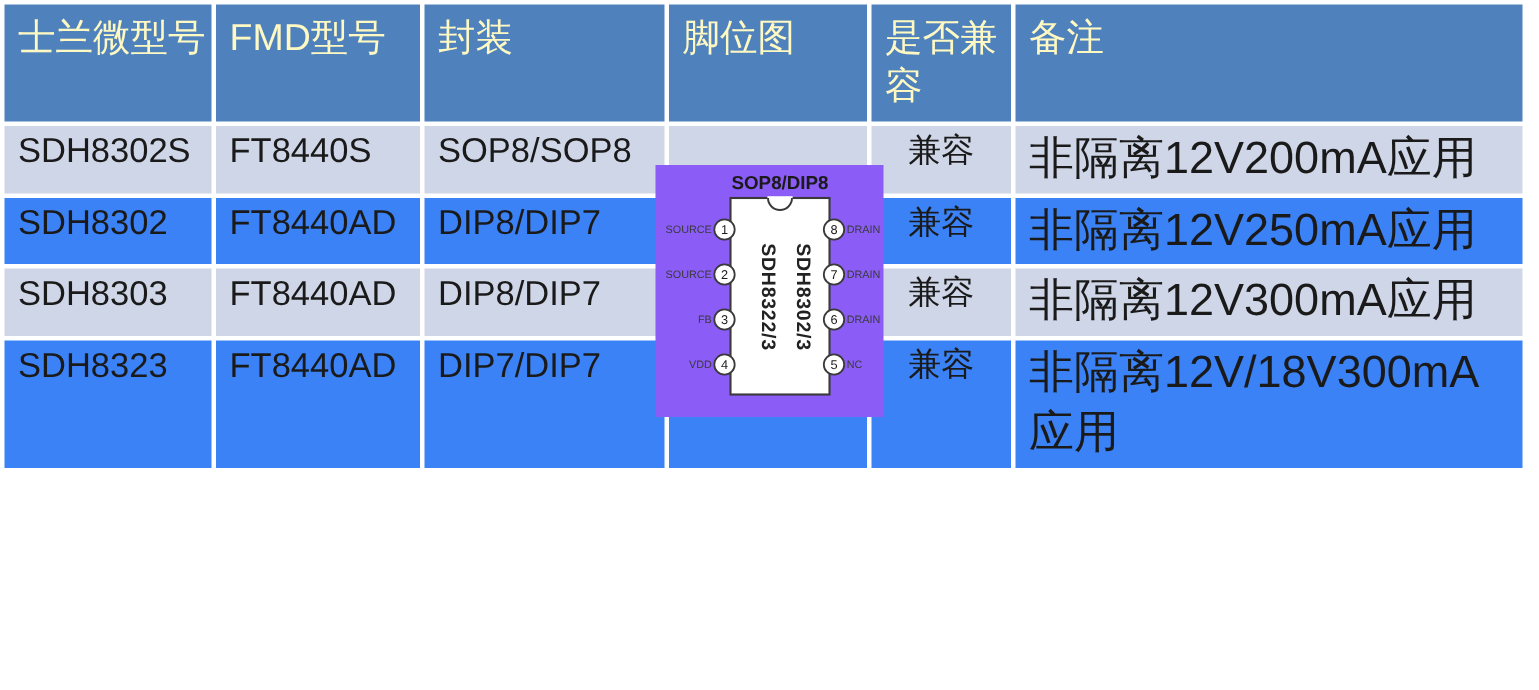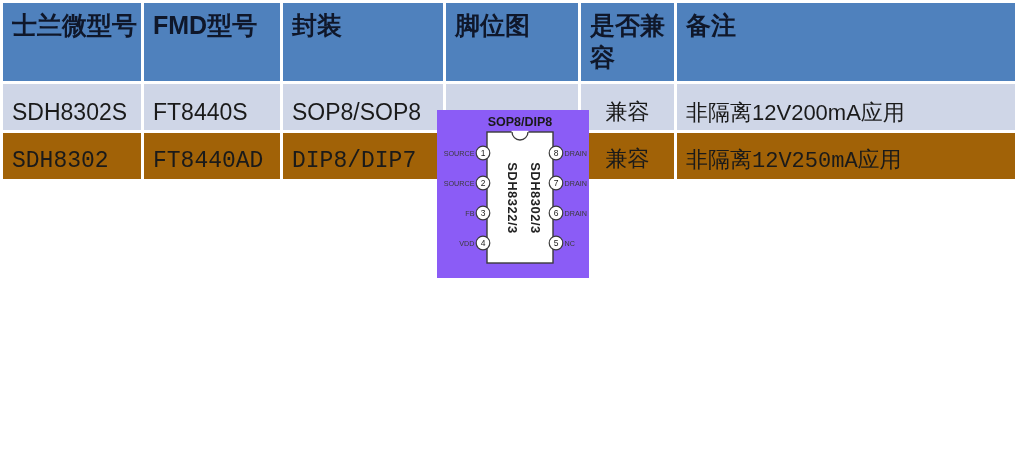--- a/index.html
+++ b/index.html
@@ -13,45 +13,45 @@
   table.spec{
     border-collapse:separate;
     border-spacing:3px;
     margin:0;
     table-layout:fixed;
     width:1018px;
   }
   td,th{overflow:hidden;}
   th{
     background:#4F81BD;
-    color:#0f172a;
+    color:#fef9c3;
     font-size:25px;
-    font-weight:bold;
+    font-weight:normal;
     text-align:left;
     vertical-align:top;
     padding:6px 4px 4px 9px;
     line-height:1.28;
   }
   th.compat-h{padding-left:9px;margin-top:12px;}
   tr.band-dark td{background:#CFD6E7;}
-  tr.band-light td{background:#a16207;font-family:Liberation Mono, monospace;}
+  tr.band-light td{background:#3b82f6;}
   td{
     color:#1a1a1a;
     font-size:23px;
     vertical-align:top;
-    padding:14px 4px 2px 9px;
+    padding:2px 4px 2px 9px;
     line-height:1.3;
   }
   td.compat{
     text-align:center;
     padding-left:2px;padding-right:2px;
     font-size:22px;
     margin-left:19px;
   }
-  td.remark{font-size:22px;line-height:1.35;}
+  td.remark{font-size:30px;line-height:1.35;}
   tr.row-single{height:39px;}
   tr.row-double{height:77px;}
   tr.row-head{height:78px;}
 
   
   .pin-diagram{
     position:absolute;
     left:437px;top:110px;
     width:152px;height:168px;
     background:#8b5cf6;
@@ -92,20 +92,36 @@
       <td class="remark">非隔离12V200mA应用</td>
     </tr>
     <tr class="band-light row-single">
       <td>SDH8302</td>
       <td>FT8440AD</td>
       <td>DIP8/DIP7</td>
       <td></td>
       <td class="compat">兼容</td>
       <td class="remark">非隔离12V250mA应用</td>
     </tr>
+    <tr class="band-dark row-single">
+      <td>SDH8303</td>
+      <td>FT8440AD</td>
+      <td>DIP8/DIP7</td>
+      <td></td>
+      <td class="compat">兼容</td>
+      <td class="remark">非隔离12V300mA应用</td>
+    </tr>
+    <tr class="band-light row-double">
+      <td>SDH8323</td>
+      <td>FT8440AD</td>
+      <td>DIP7/DIP7</td>
+      <td></td>
+      <td class="compat">兼容</td>
+      <td class="remark">非隔离12V/18V300mA应用</td>
+    </tr>
   </tbody>
     </table>
 
   <div class="pin-diagram">
     <svg width="152" height="168" viewBox="0 0 152 168" xmlns="http://www.w3.org/2000/svg">
 
       <text x="83" y="16" text-anchor="middle" font-size="12.5" font-weight="bold" fill="#1a1a1a">SOP8/DIP8</text>
 
       <rect x="50" y="22" width="66" height="131" fill="#ffffff" stroke="#3a3a3a" stroke-width="1.4"></rect>
 

